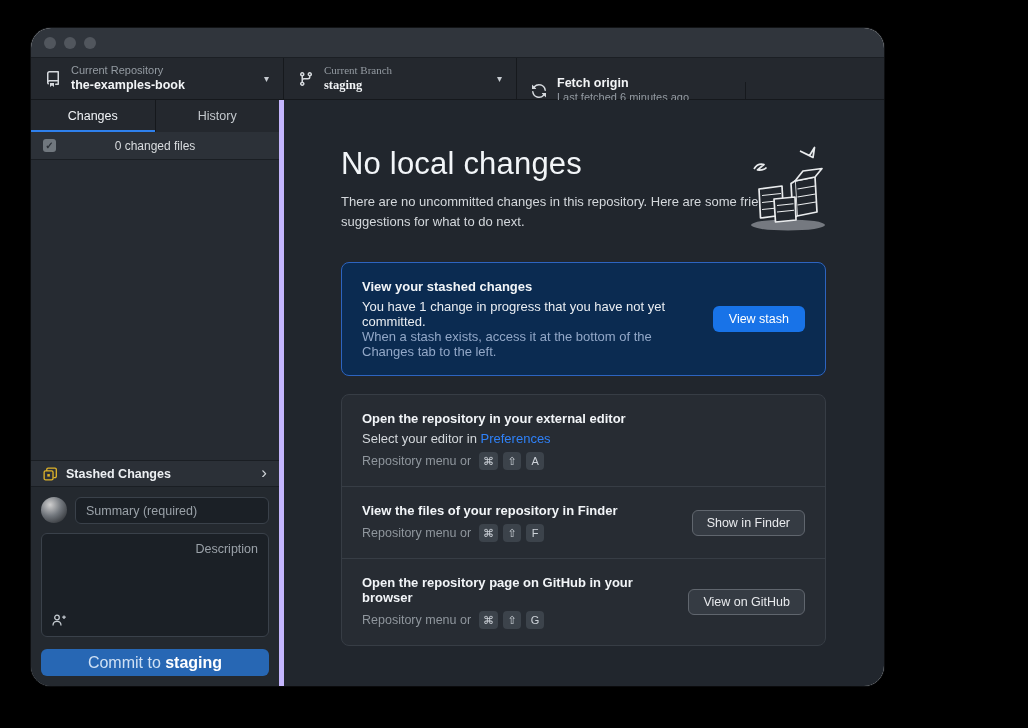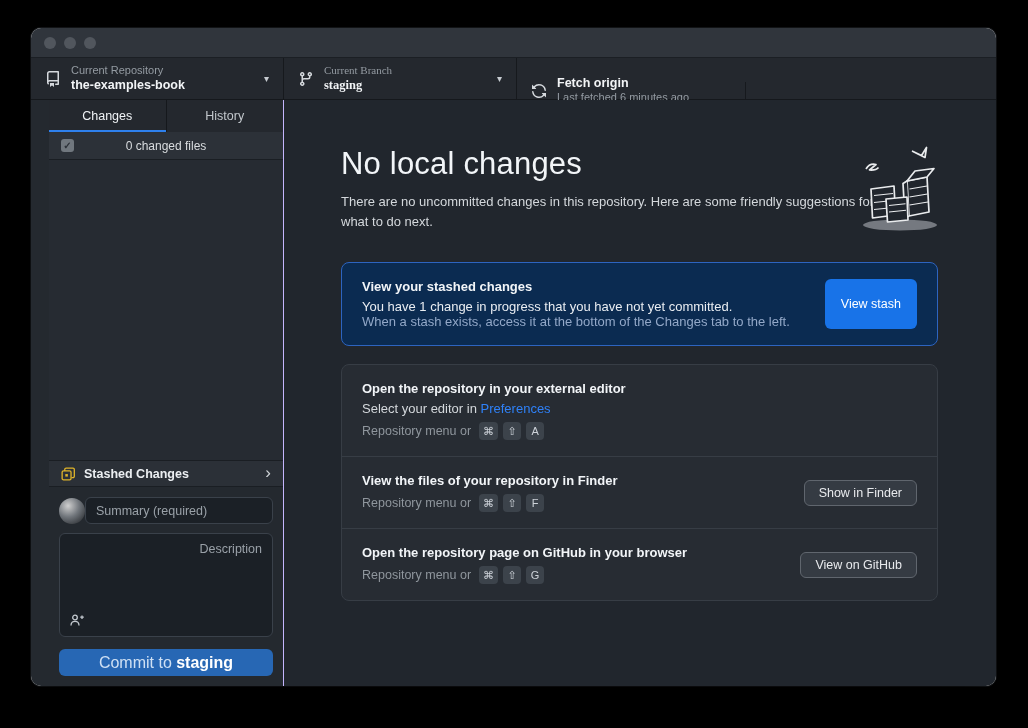--- a/index.html
+++ b/index.html
@@ -1,20 +1,20 @@
 <!DOCTYPE html>
 <html><head>
 <meta charset="utf-8">
 <style>
   * { margin:0; padding:0; box-sizing:border-box; }
   html,body { width:1028px; height:728px; background:#000; overflow:hidden;
     font-family:"Liberation Sans", sans-serif; -webkit-font-smoothing:antialiased; }
 
-  .window { position:absolute; left:31px; top:28px; width:965px; height:658px;
-    border-radius:10px; overflow:hidden; background:#ffffff;
+  .window { position:absolute; left:31px; top:28px; width:853px; height:658px;
+    border-radius:20px; overflow:hidden; background:#ffffff;
     box-shadow:0 14px 45px rgba(0,0,0,.75), 0 0 0 1px #16181b; display:flex; flex-direction:column; }
 
   
   .titlebar { height:30px; flex:0 0 30px; background:#30353c; border-bottom:1px solid #1b1f24;
     display:flex; align-items:center; gap:8px; padding-left:13px; }
   .light { width:12px; height:12px; border-radius:50%; background:#51565d; }
 
   
   .toolbar { height:42px; flex:0 0 42px; background:#24282e; border-bottom:1px solid #15181c;
     display:flex; }
@@ -24,22 +24,22 @@
   .tb-icon { width:16px; height:16px; flex:0 0 16px; color:#d5d9dd; }
   .tb-text { flex:1; min-width:0; line-height:1.25; }
   .tb-label { font-size:11px; color:#949ba2; white-space:nowrap; }
   .tb-value { font-size:12.5px; font-weight:bold; color:#f2f4f6; white-space:nowrap; }
   .tb-chevron { font-size:10px; color:#c6cbd0; }
 
   
   .content { flex:1; display:flex; min-height:0; }
 
   
-  .sidebar { width:253px; flex:0 0 253px; background:#24292f; border-right:1px solid #c4b5fd;
-    display:flex; flex-direction:column;padding-left:18px; }
+  .sidebar { width:253px; flex:0 0 253px; background:#24292f; border-right:5px solid #c4b5fd;
+    display:flex; flex-direction:column; }
   .tabs { height:32px; flex:0 0 32px; display:flex; background:#24282e; }
   .tab { flex:1; display:flex; align-items:center; justify-content:center; position:relative;
     font-size:12.5px; color:#c3c8cd; cursor:pointer; }
   .tab.active { color:#f0f3f6; }
   .tab:first-child { border-right:1px solid #15181c; }
   .tab.active::after { content:""; position:absolute; left:0; right:0; bottom:0; height:2px; background:#2e80ed; }
 
   .changes-header { height:28px; flex:0 0 28px; background:#2c3138; border-bottom:1px solid #1a1e23;
     display:flex; align-items:center; padding:0 12px; }
   .checkbox { width:13px; height:13px; border-radius:3px; background:#70777e; color:#2c3138;
@@ -48,21 +48,21 @@
 
   .changes-list { flex:1; background:#262b32; }
 
   .stashed-row { height:27px; flex:0 0 27px; background:#2b3037; border-top:1px solid #1a1e23;
     border-bottom:1px solid #1a1e23; display:flex; align-items:center; gap:8px; padding:0 12px; cursor:pointer; }
   .stash-icon { width:15px; height:15px; color:#dfb32a; }
   .stashed-label { flex:1; font-size:12.5px; font-weight:bold; color:#eceff2; }
   .stashed-chevron { font-size:17px; line-height:1; color:#cfd3d7; margin-top:-2px; }
 
   .commit-area { flex:0 0 auto; background:#24292f; padding:10px; display:flex; flex-direction:column; }
-  .summary-row { display:flex; align-items:center; gap:0; }
+  .summary-row { display:flex; align-items:flex-start; gap:8px; }
   .avatar { width:26px; height:26px; border-radius:50%; flex:0 0 26px;
     background:radial-gradient(circle at 35% 30%, #cfcfcf, #71767c 45%, #2a2d31 90%); }
   .summary-input { flex:1; height:27px; background:#1b2026; border:1px solid #3a414a; border-radius:6px;
     padding:0 10px; font-size:12.5px; color:#e6e9ec; font-family:"Liberation Sans", sans-serif; outline:none; }
   .summary-input::placeholder { color:#9aa1a8; }
   .description-box { margin-top:9px; height:104px; background:#1b2026; border:1px solid #3a414a;
     border-radius:6px; position:relative; }
   .description-box textarea { width:100%; height:80px; background:transparent; border:none; resize:none;
     outline:none; padding:8px 10px; font-size:12.5px; color:#e6e9ec; font-family:"Liberation Sans", sans-serif;text-align:right; }
   .description-box textarea::placeholder { color:#9aa1a8; }
@@ -72,21 +72,21 @@
     font-size:16px; color:#cfe0f4; cursor:pointer; font-family:"Liberation Sans", sans-serif; }
   .commit-btn b { color:#ffffff; }
 
   
   .main { flex:1; background:#21262d; position:relative; padding:0 58px 0 57px; overflow:hidden; }
   .page-title { margin-top:46px; font-size:31px; font-weight:400; color:#f2f5f8; letter-spacing:.2px; }
   .page-subtitle { margin-top:10px; font-size:13px; line-height:1.55; color:#d4d8dc; max-width:534px; }
   .illustration { position:absolute; top:44px; right:52px; width:94px; height:92px; }
 
   .stash-card { margin-top:30px; background:#0b2b51; border:1px solid #2d64c0; border-radius:8px;
-    padding:16px 20px; display:flex; gap:20px; }
+    padding:16px 20px; display:flex; align-items:center; gap:20px; }
   .stash-card-left { flex:1; min-width:0; }
   .card-title { font-size:13px; font-weight:bold; color:#f2f5f8; }
   .stash-card-body { margin-top:5px; font-size:13px; color:#e9edf2; }
   .stash-card-note { margin-top:0; font-size:13px; color:#93a8c8; }
   .btn-primary { background:#1873e8; color:#fff; border:none; border-radius:6px; padding:6px 16px;
     font-size:12.5px; white-space:nowrap; cursor:pointer; font-family:"Liberation Sans", sans-serif; }
 
   .suggestions { margin-top:18px; border:1px solid #373d45; border-radius:8px; background:#272c33; }
   .suggestion-row { display:flex; align-items:center; gap:12px; padding:16px 20px; }
   .suggestion-row + .suggestion-row { border-top:1px solid #373d45; }

